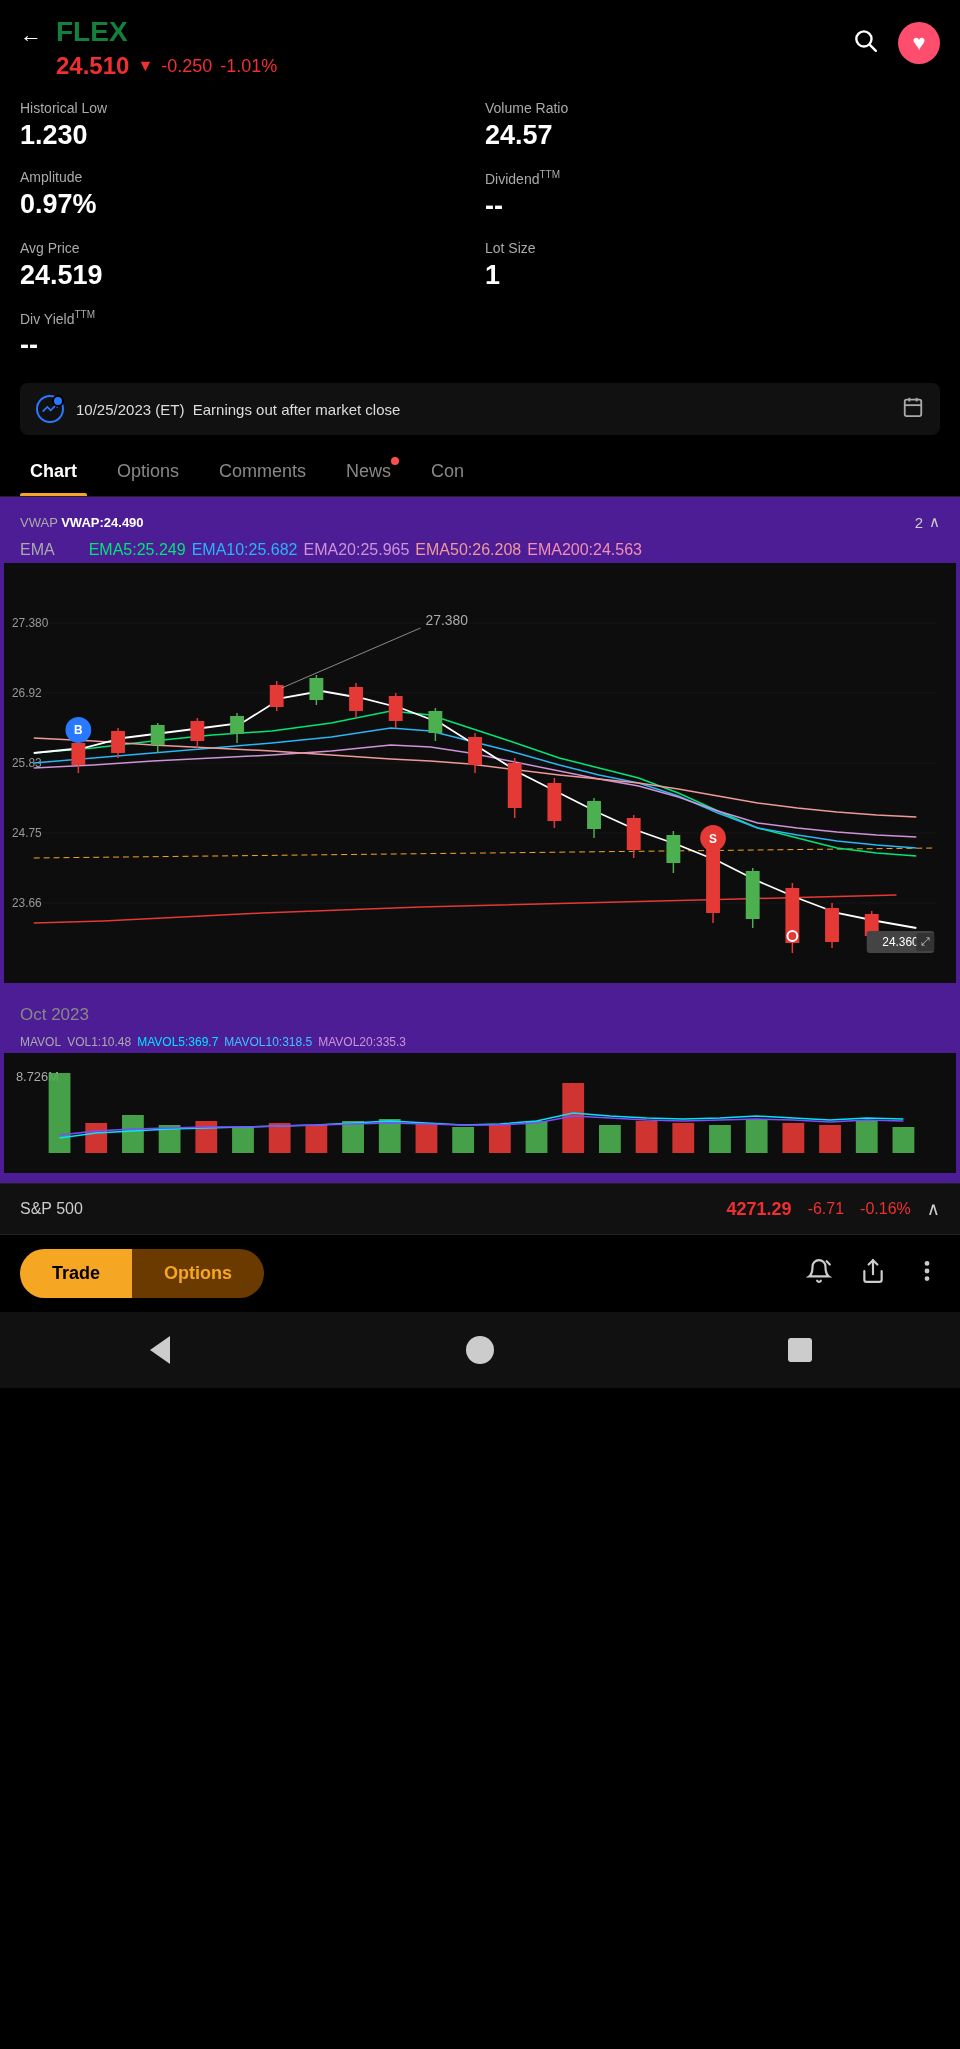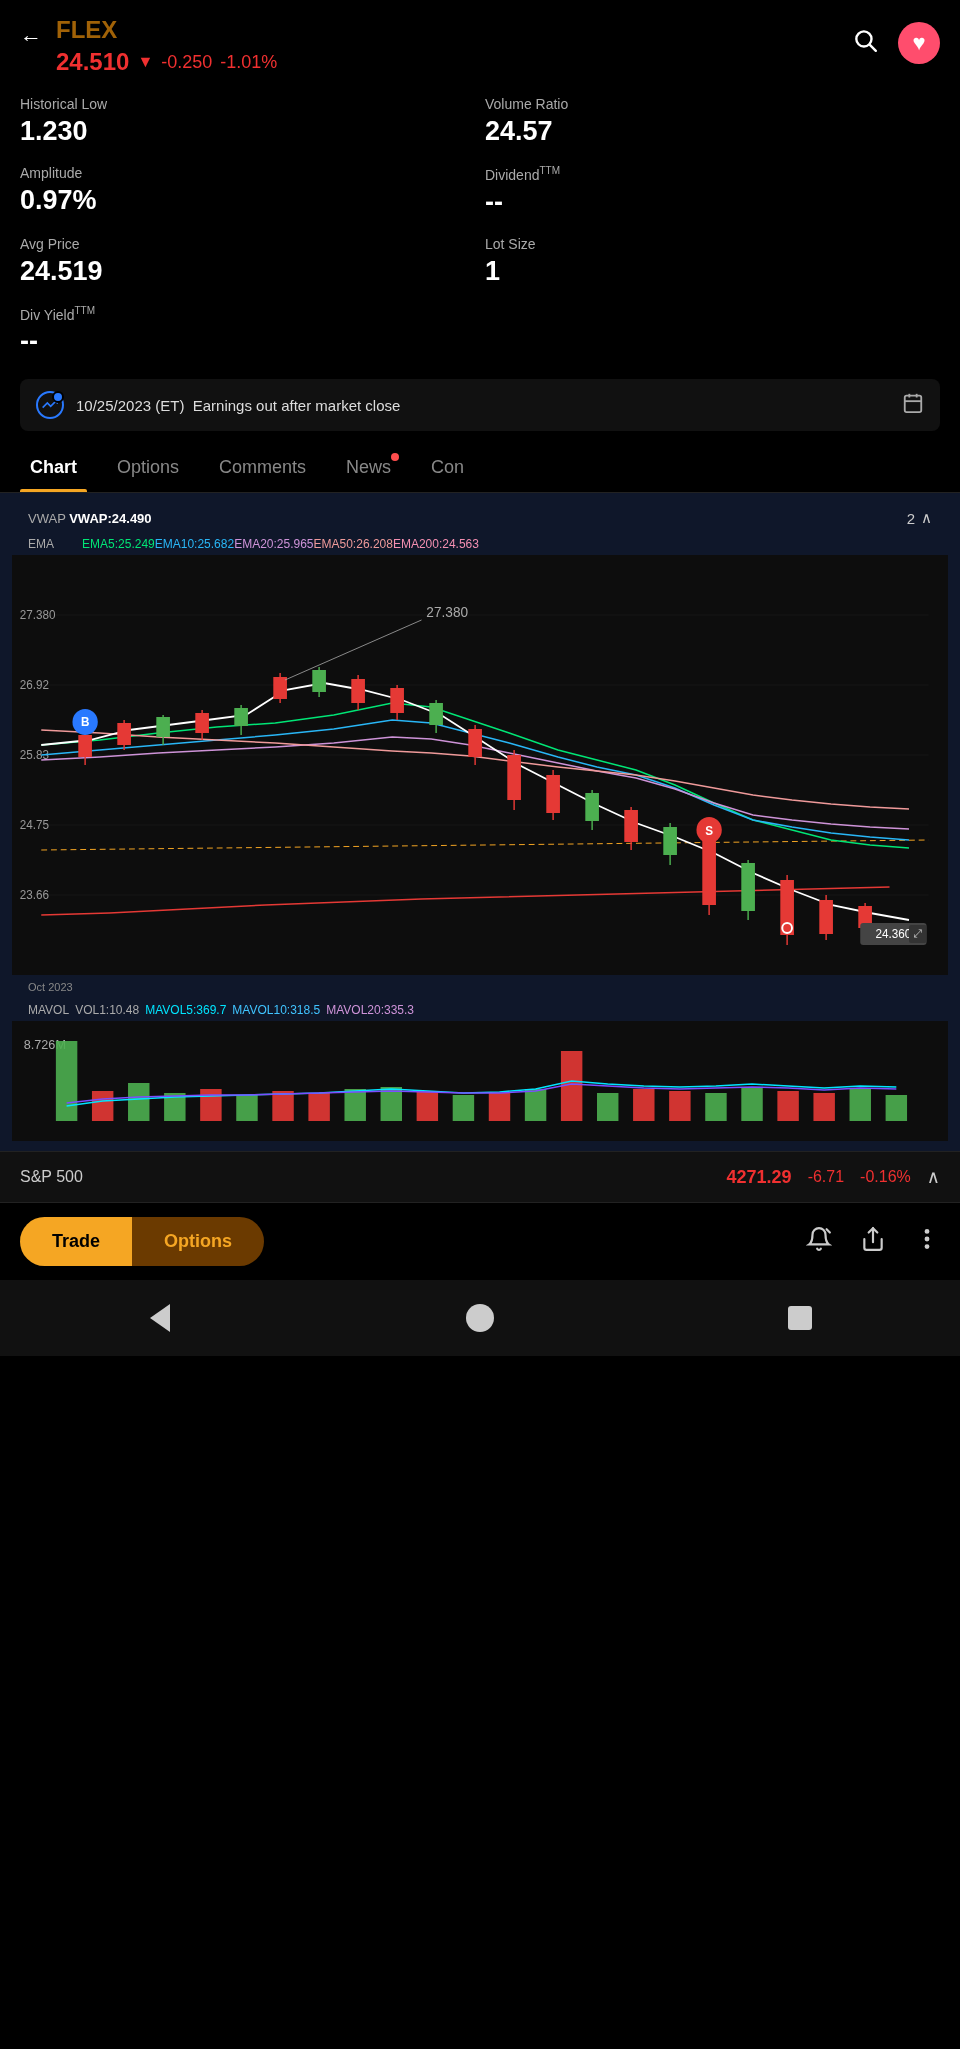--- a/index.html
+++ b/index.html
@@ -25,23 +25,23 @@
       align-items: flex-start;
       gap: 14px;
     }
     .back-btn {
       margin-top: 6px;
       cursor: pointer;
       color: #fff;
       font-size: 22px;
     }
     .stock-title {
-      font-size: 24px;
+      font-size: 28px;
       font-weight: 700;
-      color: #a16207;
+      color: #15803d;
     }
     .stock-price-row {
       display: flex;
       align-items: center;
       gap: 8px;
       margin-top: 4px;
     }
     .price-main {
       font-size: 24px;
       font-weight: 600;
@@ -180,22 +180,22 @@
       top: 10px;
       right: 12px;
       width: 8px;
       height: 8px;
       background: #ff4d4d;
       border-radius: 50%;
     }
 
     
     .chart-section {
-      background: #0f172a;
-      padding: 10px 12px;
+      background: #4c1d95;
+      padding: 10px 4px;
     }
     .chart-header {
       display: flex;
       justify-content: space-between;
       align-items: center;
       padding: 6px 16px;
       font-size: 13px;
     }
     .vwap-label {
       color: #aaa;
@@ -206,23 +206,24 @@
     }
     .chart-controls {
       display: flex;
       align-items: center;
       gap: 6px;
       color: #ccc;
       font-size: 15px;
     }
     .ema-row {
       padding: 4px 16px;
-      font-size: 12px;
+      font-size: 16px;
       display: flex;
       flex-wrap: wrap;
+      gap: 6px;
     }
     .ema-label { color: #aaa; }
     .ema5 { color: #00e676; margin-left: 28px; }
     .ema10 { color: #29b6f6; }
     .ema20 { color: #ce93d8; }
     .ema50 { color: #ef9a9a; }
     .ema200 { color: #f48fb1; }
 
     
     .chart-canvas {
@@ -236,22 +237,23 @@
       height: 100%;
     }
 
     .price-label {
       font-size: 12px;
       fill: #999;
     }
 
     .chart-date {
       padding: 6px 16px;
-      font-size: 11px;
+      font-size: 17px;
       color: #888;
+      margin-top: 16px;
     }
 
     
     .mavol-row {
       padding: 4px 16px;
       font-size: 12px;
       display: flex;
       flex-wrap: wrap;
       gap: 6px;
     }

